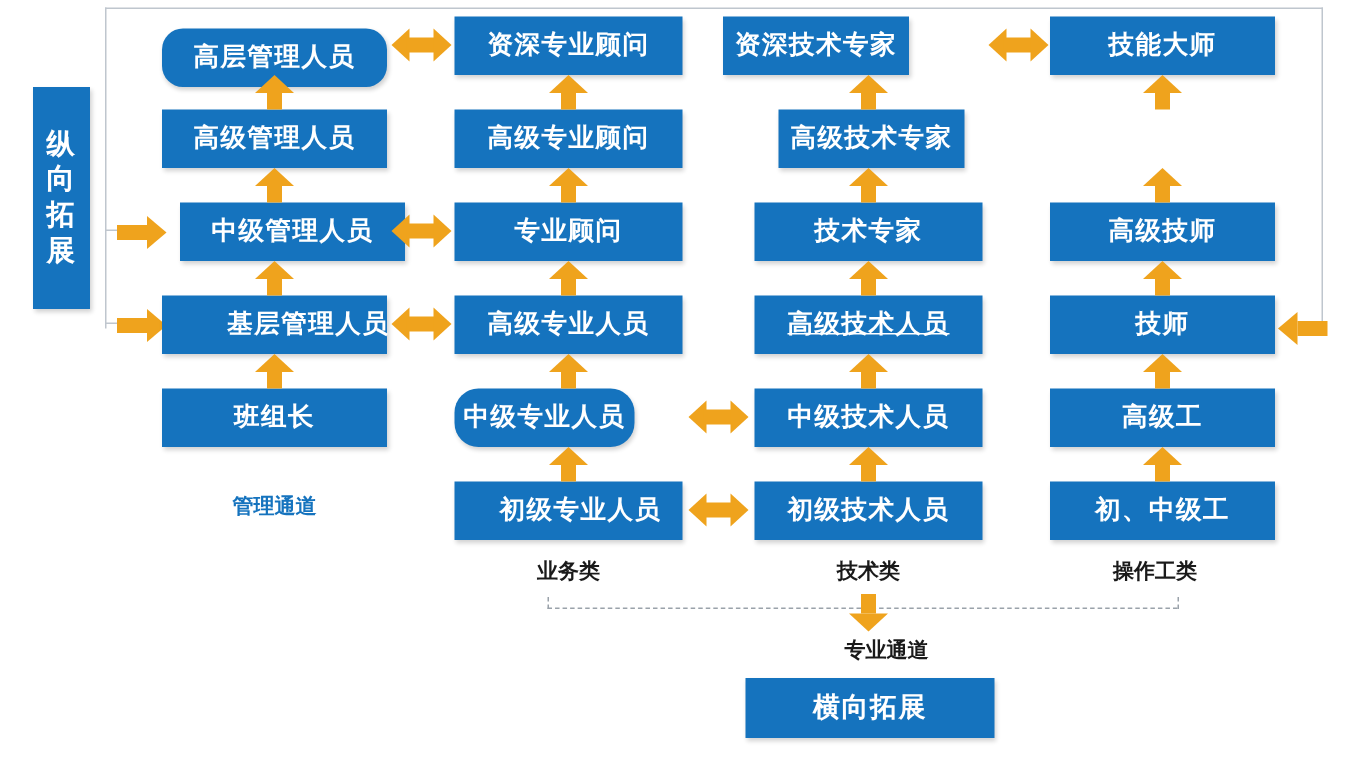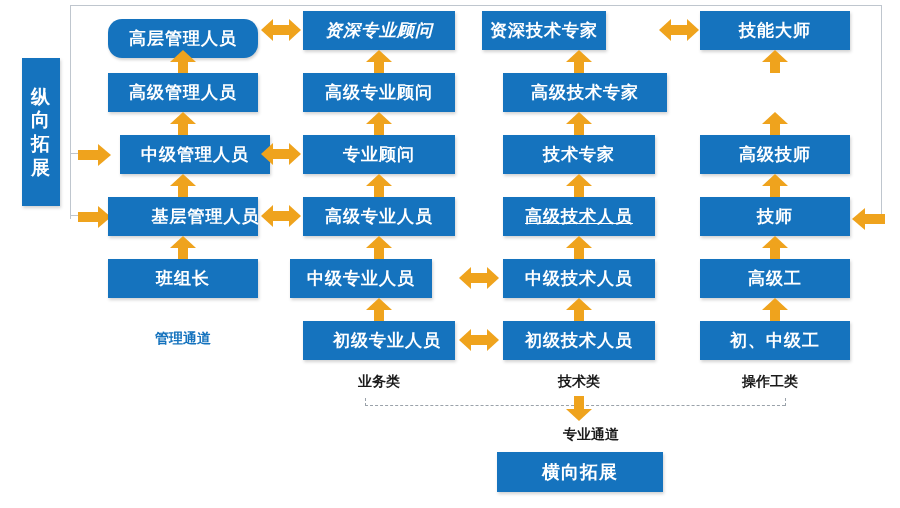--- a/index.html
+++ b/index.html
@@ -242,37 +242,37 @@
   <div class="node" style="left:108px; top:197px; width:150px; height:39px;padding-left:45px;">基层管理人员</div>
   <div class="node" style="left:108px; top:259px; width:150px; height:39px;">班组长</div>
 
   <div class="up-arrow" style="left:170px; top:50px;"></div>
   <div class="up-arrow" style="left:170px; top:112px;"></div>
   <div class="up-arrow" style="left:170px; top:174px;"></div>
   <div class="up-arrow" style="left:170px; top:236px;"></div>
 
   <div class="caption blue" style="left:133px; top:331px; width:100px;">管理通道</div>
 
-  <div class="node" style="left:303px; top:11px; width:152px; height:39px;font-style:italic;">资深专业顾问</div>
+  <div class="node" style="left:303px; top:11px; width:152px; height:39px;">资深专业顾问</div>
   <div class="node" style="left:303px; top:73px; width:152px; height:39px;">高级专业顾问</div>
   <div class="node" style="left:303px; top:135px; width:152px; height:39px;">专业顾问</div>
   <div class="node" style="left:303px; top:197px; width:152px; height:39px;">高级专业人员</div>
-  <div class="node" style="left:290px; top:259px; width:142px; height:39px;">中级专业人员</div>
+  <div class="node" style="left:303px; top:259px; width:120px; height:39px;border-radius:16px;">中级专业人员</div>
   <div class="node" style="left:303px; top:321px; width:152px; height:39px;padding-left:16px;">初级专业人员</div>
 
   <div class="up-arrow" style="left:366px; top:50px;"></div>
   <div class="up-arrow" style="left:366px; top:112px;"></div>
   <div class="up-arrow" style="left:366px; top:174px;"></div>
   <div class="up-arrow" style="left:366px; top:236px;"></div>
   <div class="up-arrow" style="left:366px; top:298px;"></div>
 
   <div class="caption" style="left:349px; top:374px; width:60px;">业务类</div>
 
   <div class="node" style="left:482px; top:11px; width:124px; height:39px;">资深技术专家</div>
-  <div class="node" style="left:503px; top:73px; width:164px; height:39px;">高级技术专家</div>
+  <div class="node" style="left:519px; top:73px; width:124px; height:39px;">高级技术专家</div>
   <div class="node" style="left:503px; top:135px; width:152px; height:39px;">技术专家</div>
   <div class="node" style="left:503px; top:197px; width:152px; height:39px;text-decoration:underline;">高级技术人员</div>
   <div class="node" style="left:503px; top:259px; width:152px; height:39px;">中级技术人员</div>
   <div class="node" style="left:503px; top:321px; width:152px; height:39px;">初级技术人员</div>
 
   <div class="up-arrow" style="left:566px; top:50px;"></div>
   <div class="up-arrow" style="left:566px; top:112px;"></div>
   <div class="up-arrow" style="left:566px; top:174px;"></div>
   <div class="up-arrow" style="left:566px; top:236px;"></div>
   <div class="up-arrow" style="left:566px; top:298px;"></div>

